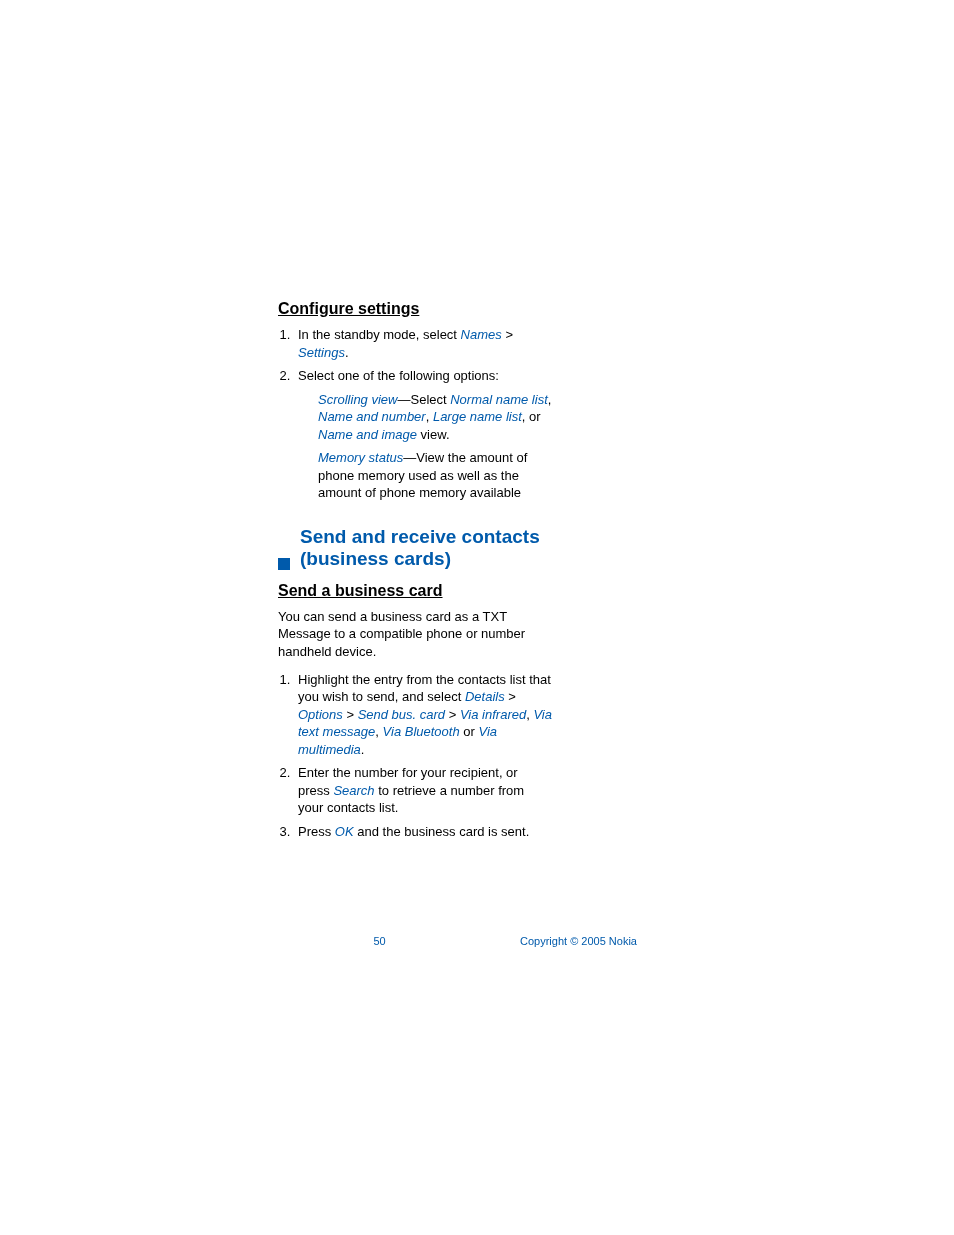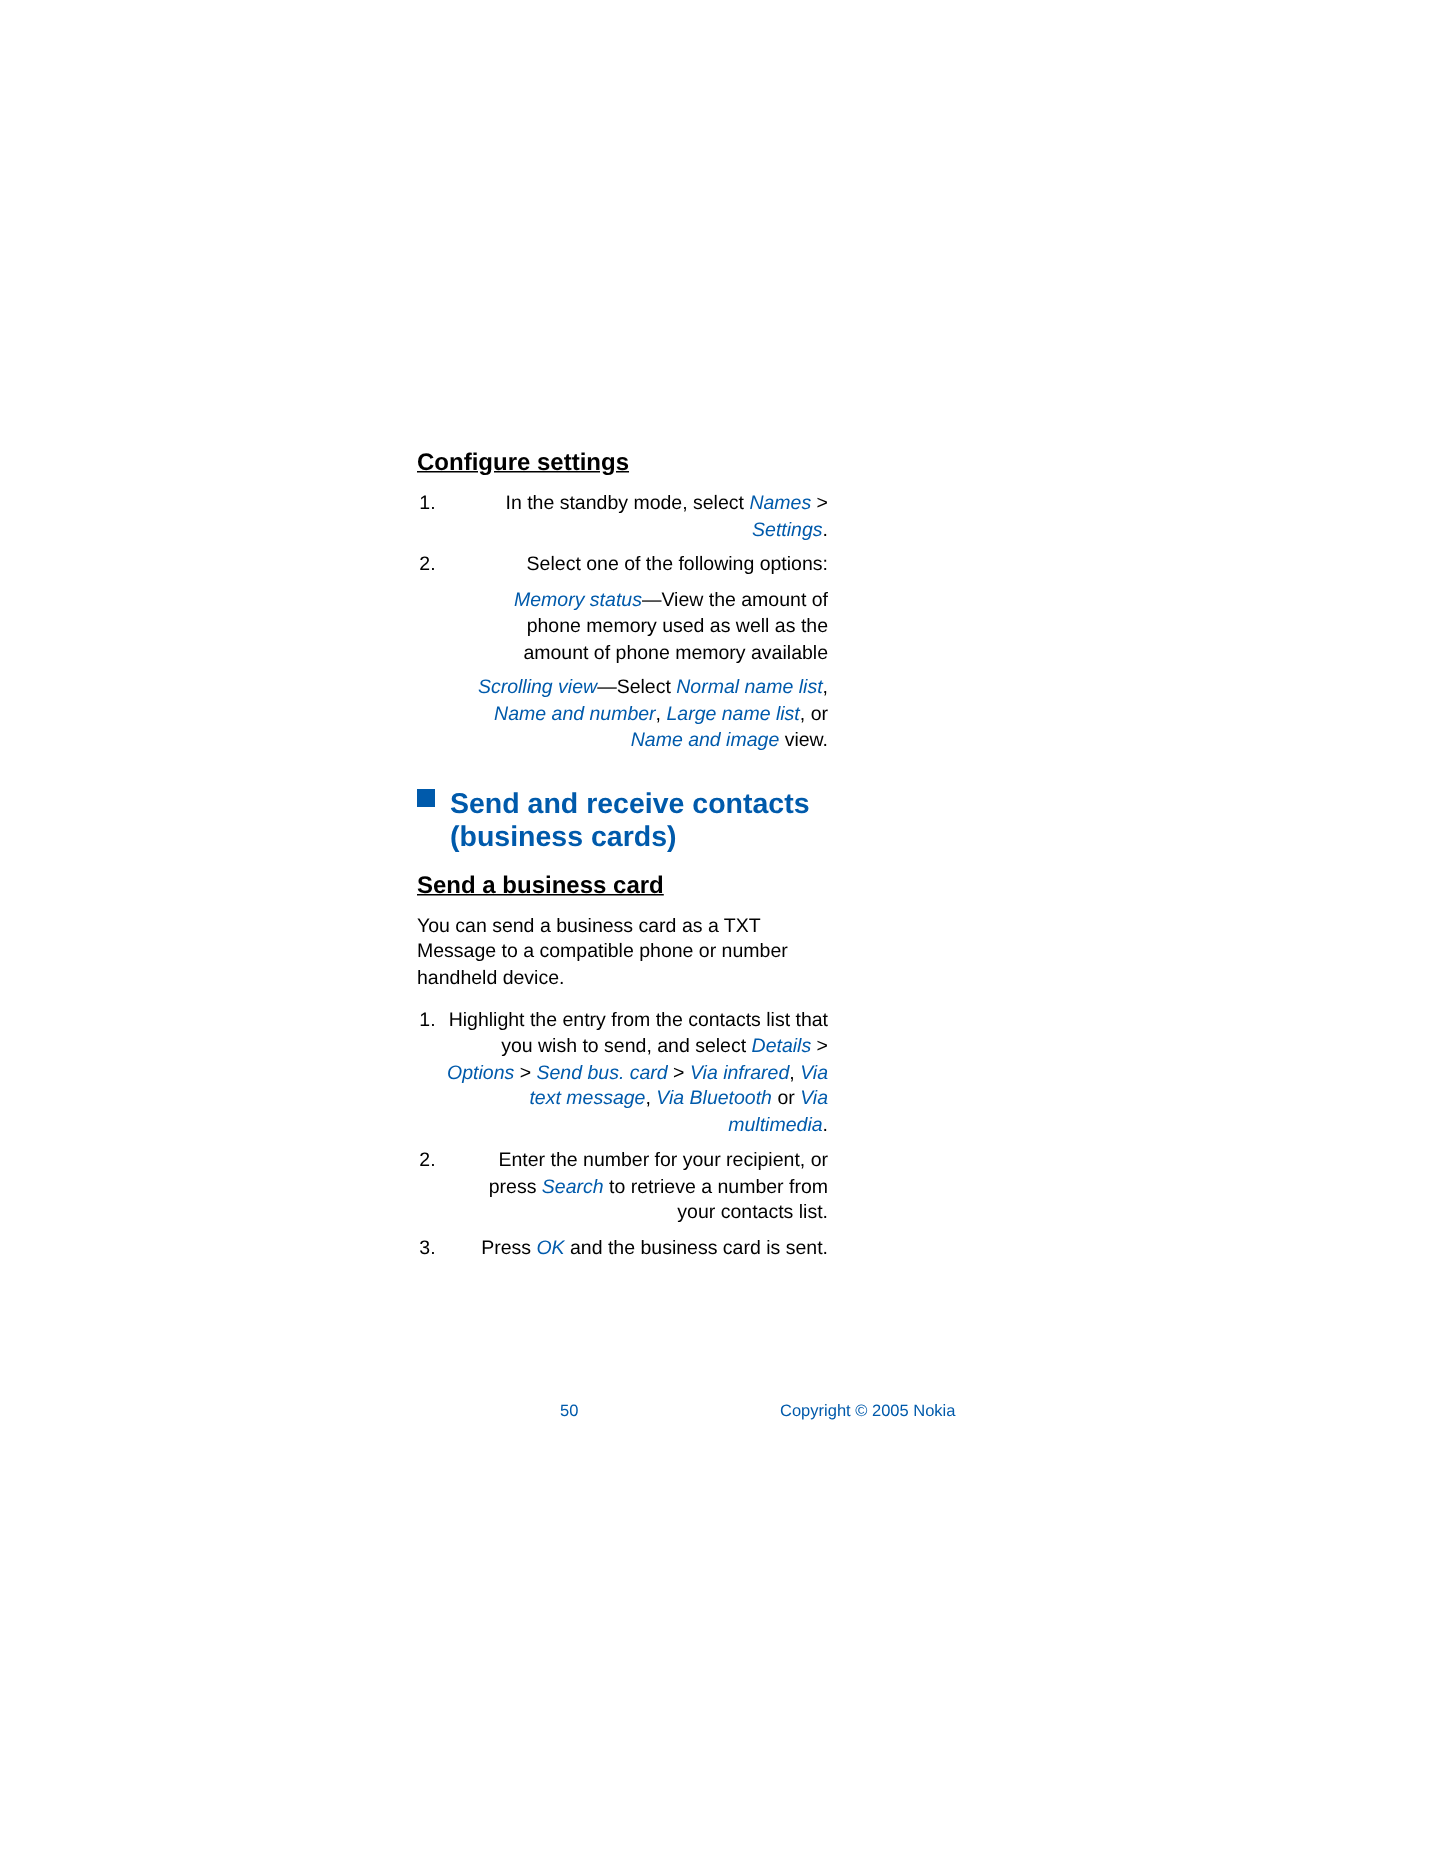--- a/index.html
+++ b/index.html
@@ -29,39 +29,38 @@
     line-height: 1.35;
     color: #000;
     margin: 0 0 10px 0;
   }
   ol.numbered {
     font-size: 13px;
     line-height: 1.35;
     color: #000;
     padding-left: 16px;
     margin: 0 0 10px 0;
-    text-align: right;
   }
   ol.numbered > li {
     padding-left: 4px;
     margin-bottom: 6px;
   }
   .sub {
     font-size: 13px;
     line-height: 1.35;
     color: #000;
     margin: 6px 0 6px 20px;
   }
   .italic-blue {
     color: #005aab;
     font-style: italic;
   }
   .h2-row {
     display: flex;
-    align-items: flex-start;
+    align-items: flex-end;
     margin: 24px 0 10px 0;
   }
   .h2-bullet {
     width: 12px;
     height: 12px;
     background: #005aab;
     margin-right: 10px;
     flex-shrink: 0;
   }
   .h2-text {
@@ -98,24 +97,24 @@
 
   <div class="h3">Configure settings</div>
 
   <ol class="numbered">
     <li>
       <span>In the standby mode, select </span><span class="italic-blue">Names</span><span> &gt; </span><span class="italic-blue">Settings</span><span>.</span>
     </li>
     <li>
       <span>Select one of the following options:</span>
       <div class="sub">
-        <span class="italic-blue">Memory status</span><span>—View the amount of phone memory used as well as the amount of phone memory available</span>
+        <span class="italic-blue">Scrolling view</span><span>—Select </span><span class="italic-blue">Normal name list</span><span>, </span><span class="italic-blue">Name and number</span><span>, </span><span class="italic-blue">Large name list</span><span>, or </span><span class="italic-blue">Name and image</span><span> view.</span>
       </div>
       <div class="sub">
-        <span class="italic-blue">Scrolling view</span><span>—Select </span><span class="italic-blue">Normal name list</span><span>, </span><span class="italic-blue">Name and number</span><span>, </span><span class="italic-blue">Large name list</span><span>, or </span><span class="italic-blue">Name and image</span><span> view.</span>
+        <span class="italic-blue">Memory status</span><span>—View the amount of phone memory used as well as the amount of phone memory available</span>
       </div>
     </li>
   </ol>
 
   <div class="h2-row">
     <div class="h2-bullet"></div>
     <div class="h2-text">Send and receive contacts (business cards)</div>
   </div>
 
   <div class="h3" style="margin-top:12px">Send a business card</div>

